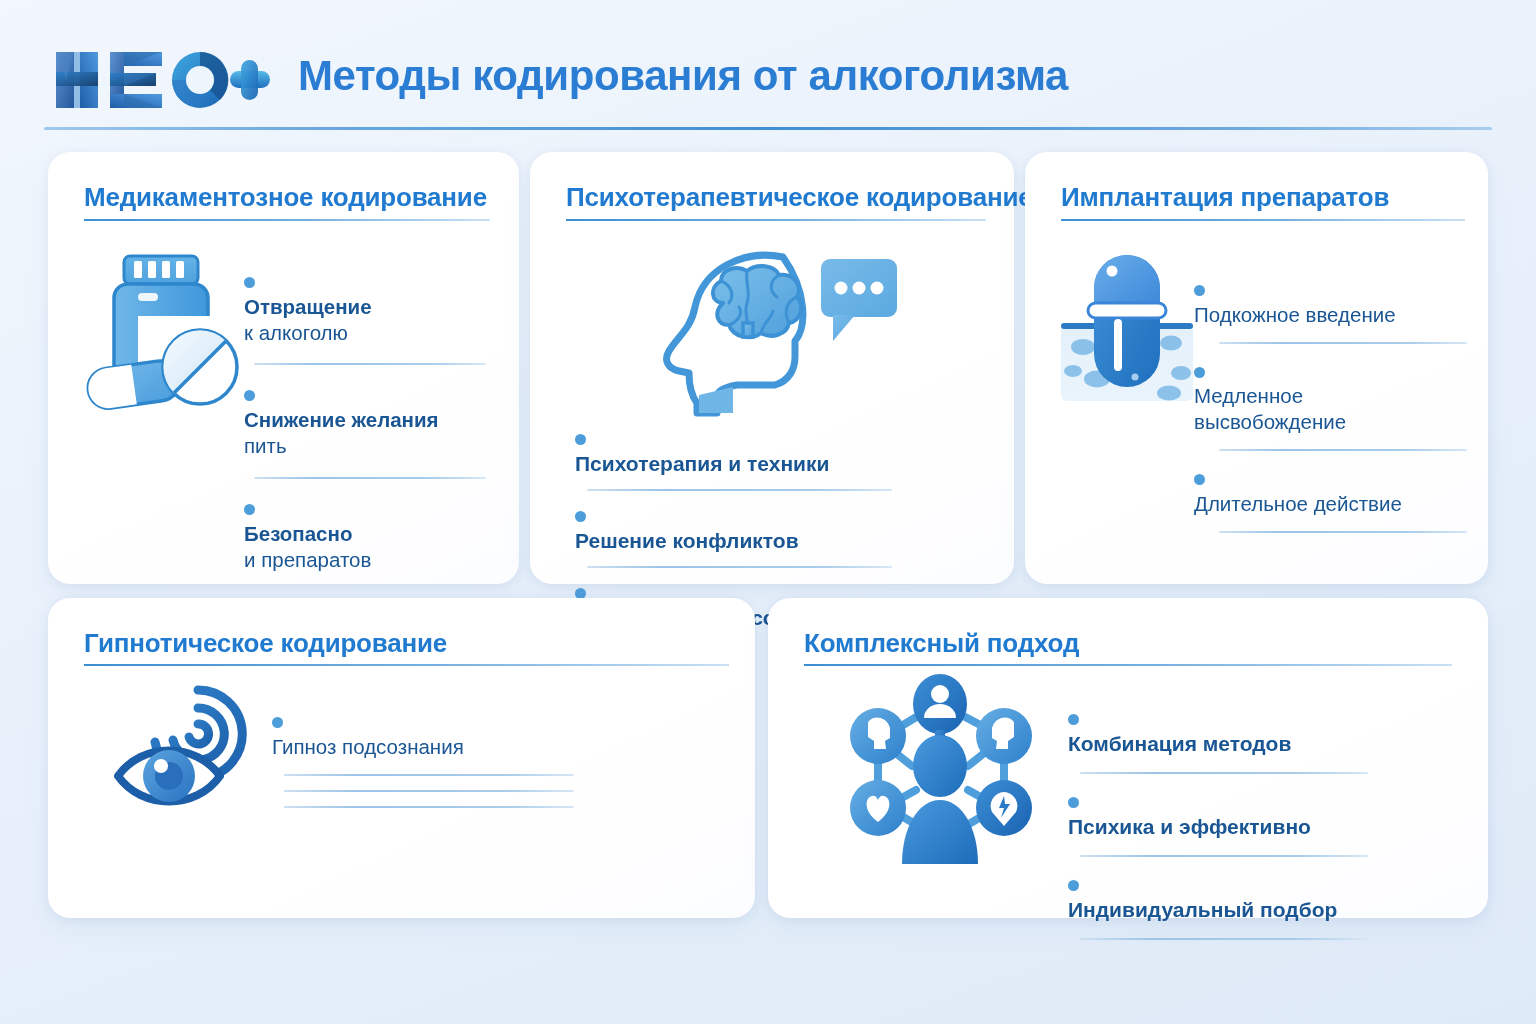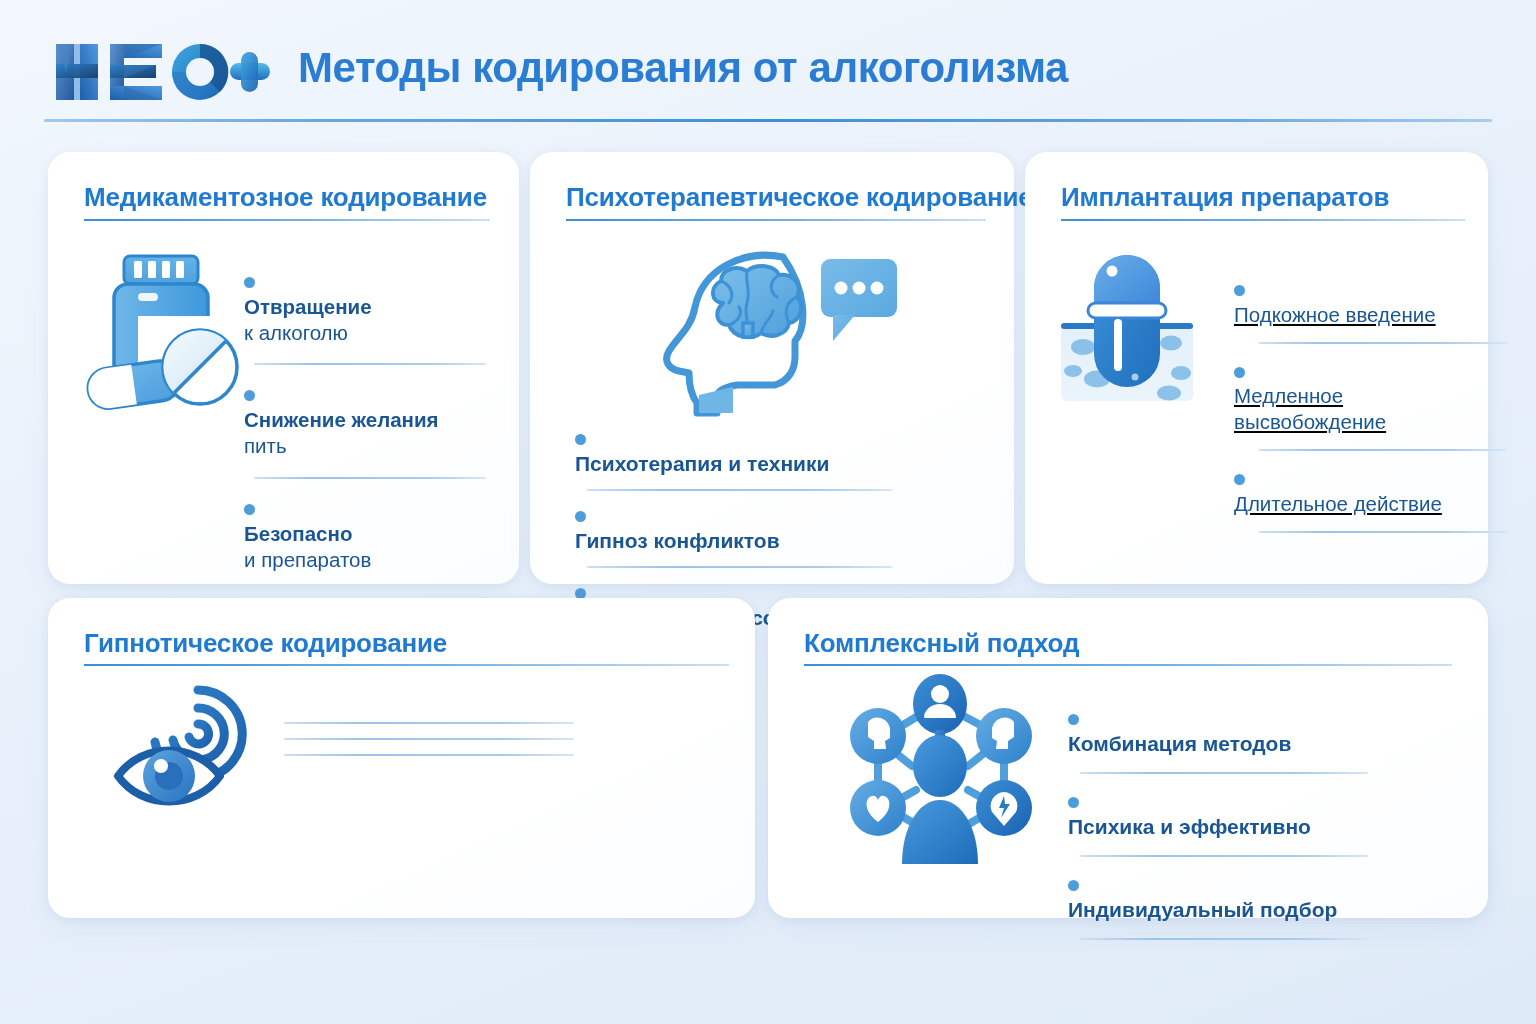--- a/index.html
+++ b/index.html
@@ -13,21 +13,21 @@
 
   body {
     font-family: "Liberation Sans", "DejaVu Sans", sans-serif;
     background: linear-gradient(160deg, #f2f7fd 0%, #e9f1fb 40%, #e3edf9 75%, #dfeaf8 100%);
     position: relative;
   }
 
   
   #header {
     position: absolute;
-    left: 0; top: 0;
+    left: 0; top: 8px;
     width: 1536px;
     height: 132px;
   }
 
   #logo {
     position: absolute;
     left: 52px;
     top: 38px;
     width: 218px;
     height: 68px;
@@ -138,21 +138,21 @@
 
   
   #icon-psycho { position: absolute; left: 655px; top: 245px; width: 245px; height: 172px; }
   #bullets-psycho { left: 575px; top: 425px; width: 400px; }
   #bullets-psycho .bullet-text { font-size: 21px; font-weight: bold; }
   #bullets-psycho .bullet-dot { top: 9px; }
   #bullets-psycho .bullet-sep { margin: 11px 0 11px 12px; width: 305px; }
 
   
   #icon-implant { position: absolute; left: 1057px; top: 247px; width: 140px; height: 162px; }
-  #bullets-implant { left: 1234px; top: 276px; width: 278px; text-decoration: underline; }
+  #bullets-implant { left: 1194px; top: 276px; width: 278px; }
   #bullets-implant .bullet-text { font-size: 20.5px; font-weight: normal; }
   #bullets-implant .bullet-dot { top: 9px; }
   #bullets-implant .bullet-sep { margin: 14px 0 14px 25px; width: 248px; }
 
   
   #icon-hypnosis { position: absolute; left: 112px; top: 672px; width: 162px; height: 148px; }
   #bullets-hypnosis { left: 272px; top: 708px; width: 330px; }
   #bullets-hypnosis .bullet-text { font-size: 20.5px; font-weight: normal; }
   #bullets-hypnosis .bullet-dot { top: 9px; }
   #bullets-hypnosis .bullet-sep { margin: 14px 0 14px 12px; width: 290px; }
@@ -364,21 +364,21 @@
   <div class="bullet-row">
     <span class="bullet-dot"></span>
     <span class="bullet-text">
       <span class="l1">Психотерапия и техники</span>
     </span>
   </div>
   <div class="bullet-sep"></div>
   <div class="bullet-row">
     <span class="bullet-dot"></span>
     <span class="bullet-text">
-      <span class="l1">Гипноз конфликтов</span>
+      <span class="l1">Решение конфликтов</span>
     </span>
   </div>
   <div class="bullet-sep"></div>
   <div class="bullet-row">
     <span class="bullet-dot"></span>
     <span class="bullet-text">
       <span class="l1">Управление стрессом</span>
     </span>
   </div>
 </div>
@@ -480,20 +480,26 @@
     </g>
 
     <path d="M6 104 C30 70 84 70 108 104 C84 138 30 138 6 104 Z" fill="#ffffff" stroke="#1c5ea8" stroke-width="8" stroke-linejoin="round"></path>
     <circle cx="57" cy="104" r="26" fill="url(#irisG)"></circle>
     <circle cx="57" cy="104" r="14" fill="#2a6fbc"></circle>
     <circle cx="49" cy="94" r="7" fill="#ffffff"></circle>
   </svg>
 </div>
 
 <div class="bullets" id="bullets-hypnosis">
+  <div class="bullet-row">
+    <span class="bullet-dot"></span>
+    <span class="bullet-text plain">
+      <span class="l1">Гипноз подсознания</span>
+    </span>
+  </div>
   <div class="bullet-sep"></div>
   <div class="bullet-sep"></div>
   <div class="bullet-sep"></div>
 </div>
 
 <div class="card" id="card-complex">
   <div class="card-title">Комплексный подход</div>
   <div class="card-title-rule"></div>
 </div>
 

